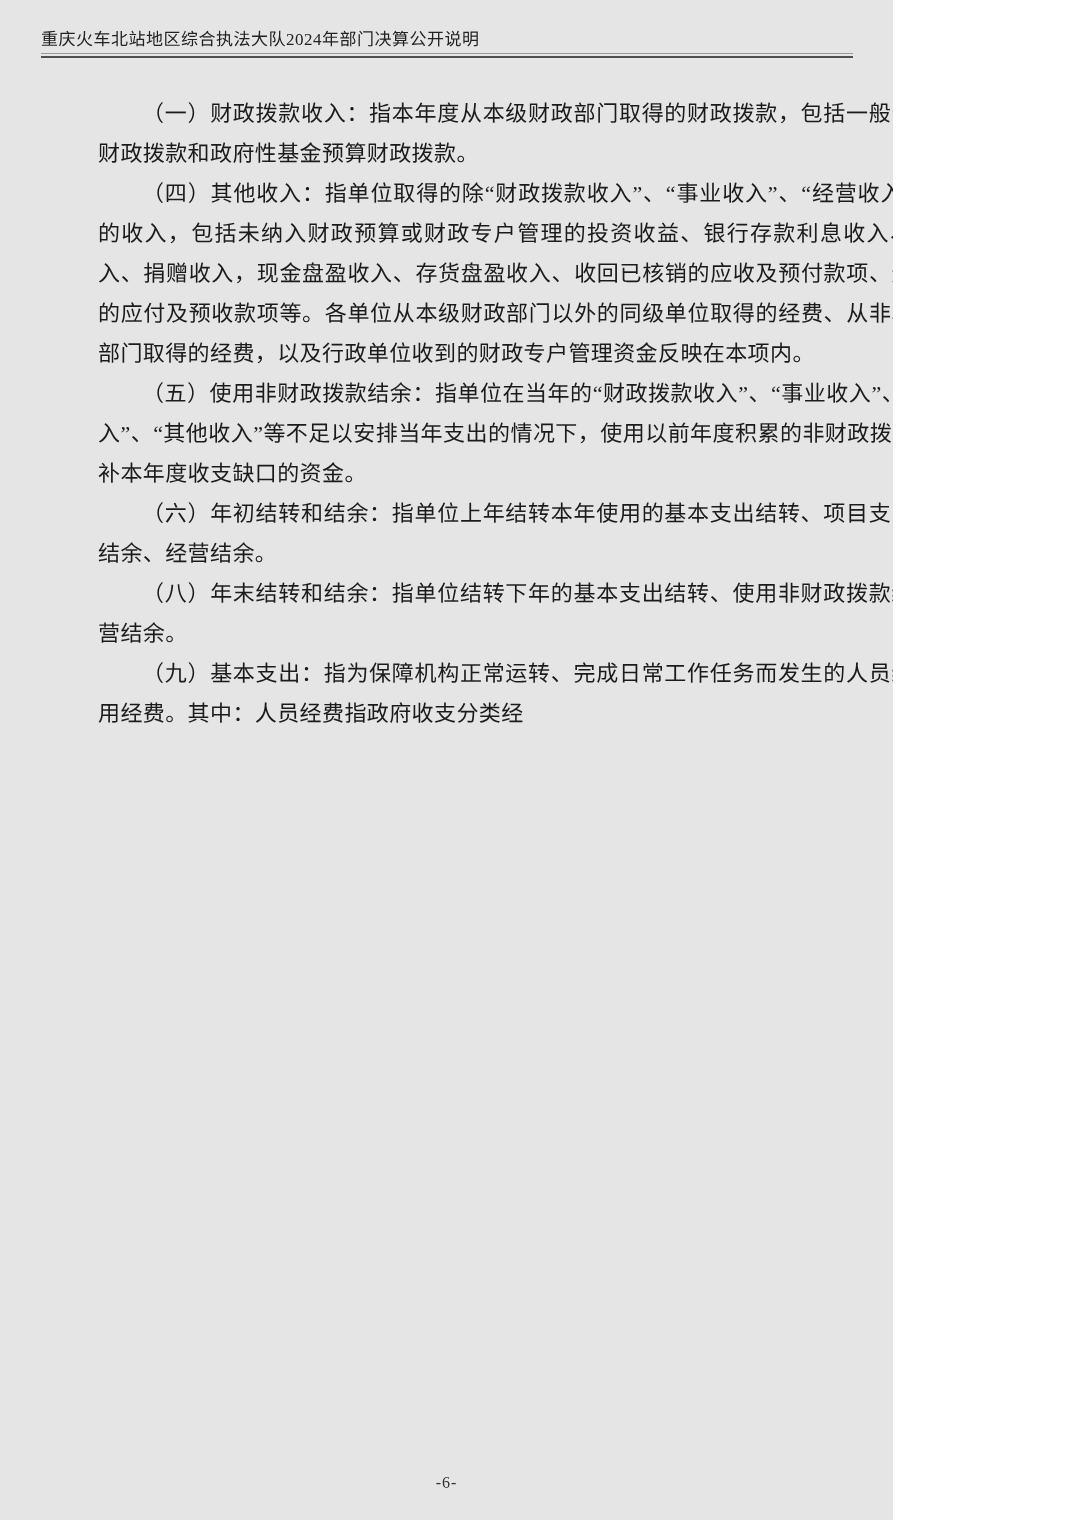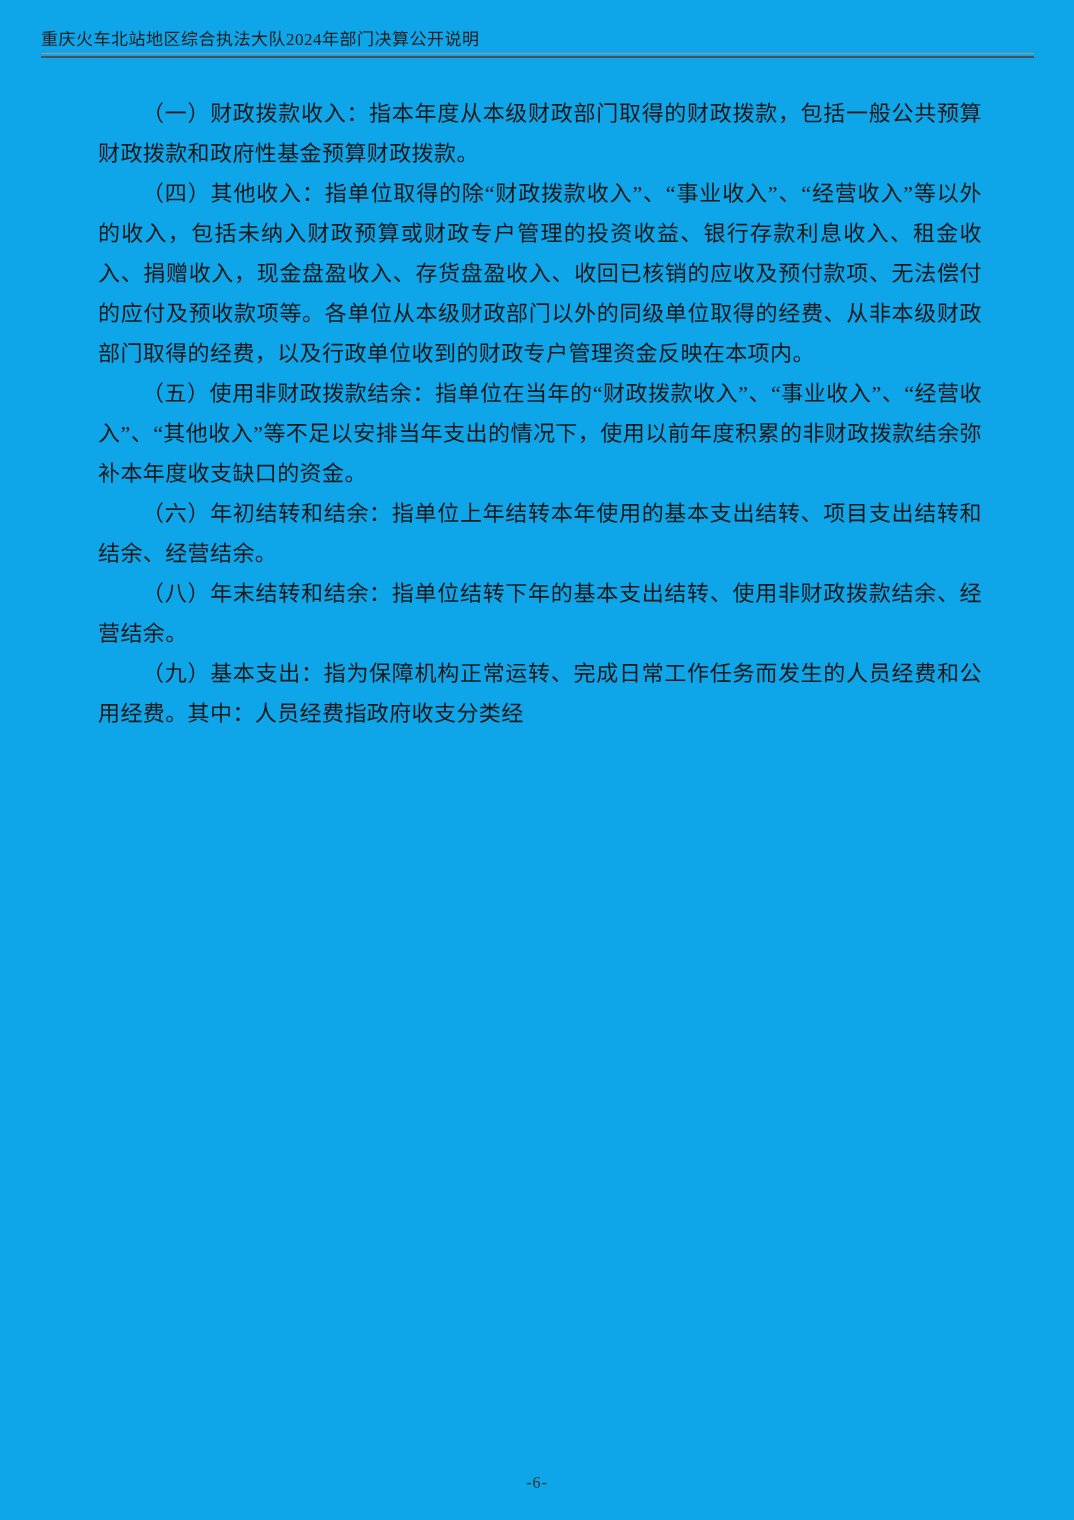--- a/index.html
+++ b/index.html
@@ -3,23 +3,23 @@
 <meta charset="utf-8">
 <style>
   * { margin: 0; padding: 0; box-sizing: border-box; }
   html, body { background: #ffffff; }
   body {
     font-family: "Liberation Serif", "DejaVu Serif", serif;
     color: #1c1c1c;
   }
   .page {
     position: relative;
-    width: 1074px;
+    width: 893px;
     height: 1520px;
-    background: #0ea5e9;
+    background: #e5e5e5;
     overflow: hidden;
   }
   .header {
     position: absolute;
     top: 30px;
     left: 41px;
     right: 40px;
   }
   .header-title {
     font-size: 17px;

